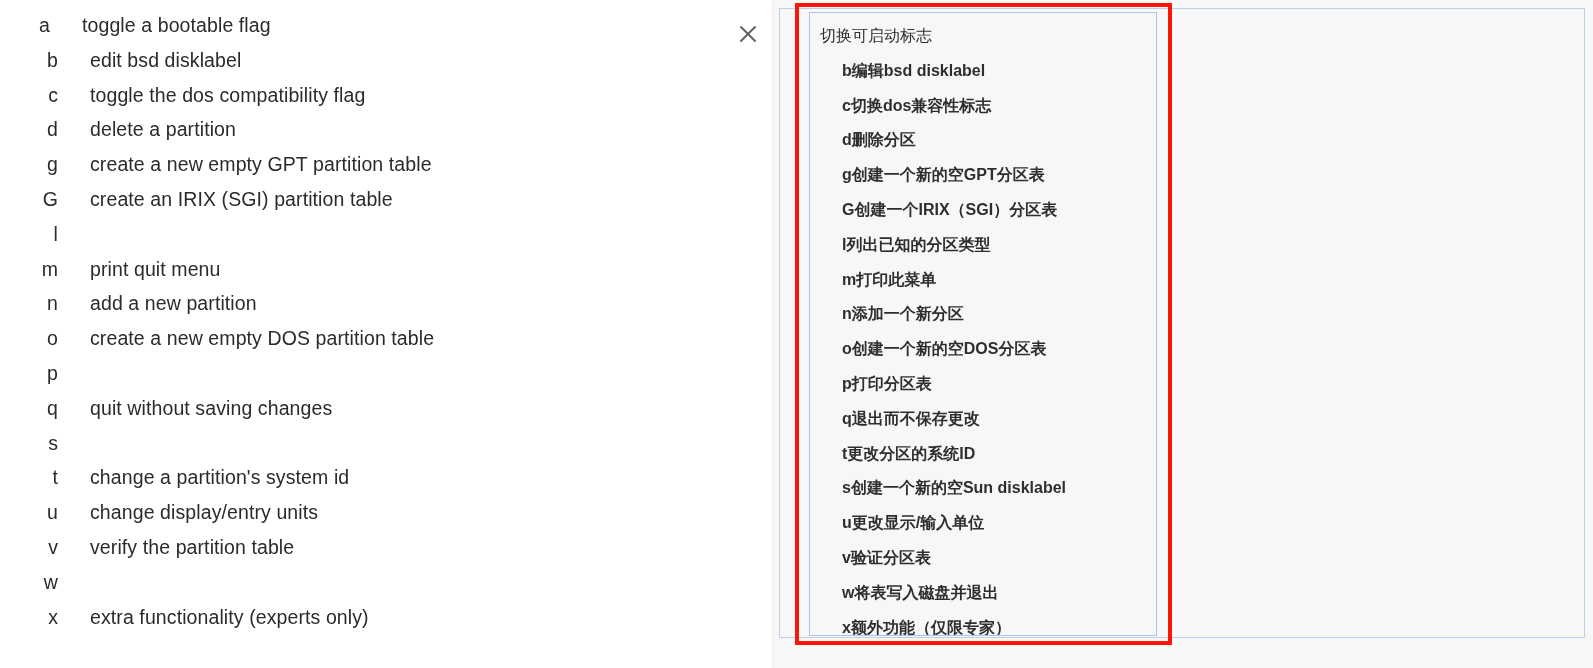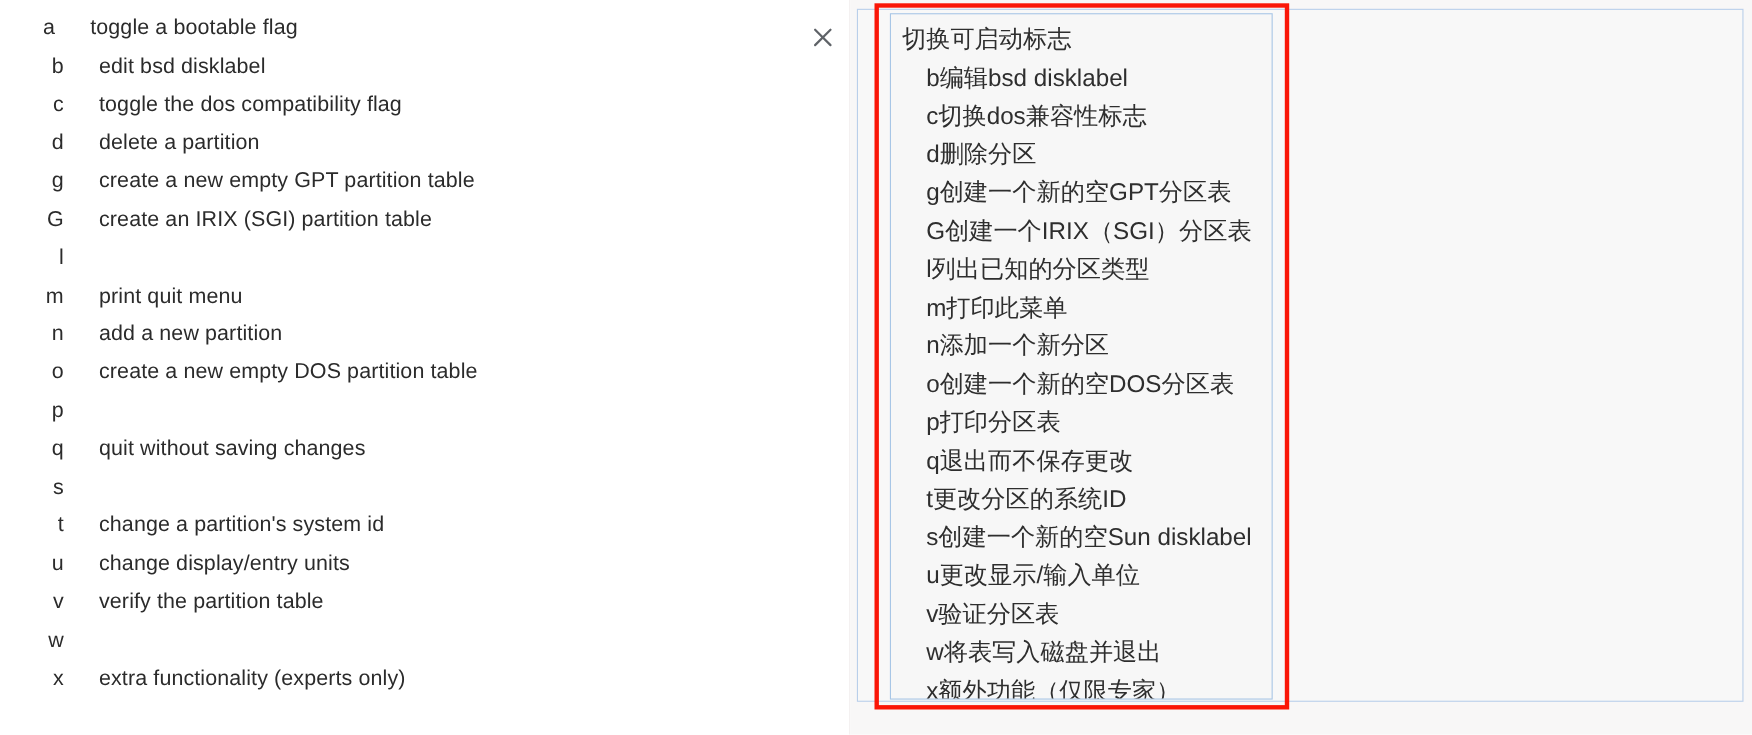--- a/index.html
+++ b/index.html
@@ -119,27 +119,27 @@
 
   #translation-list {
     position: absolute;
     left: 0;
     top: 6px;
     width: 100%;
   }
 
   .tr-row {
     height: 34.8px;
-    font-size: 22px;
+    font-size: 16px;
     line-height: 34.8px;
     color: #2e2e2e;
     white-space: nowrap;
     padding-left: 10px;
   }
-  .tr-row.indent { padding-left: 32px; }
+  .tr-row.indent { padding-left: 32px; font-weight: bold; }
 
   
   #pane-divider {
     position: absolute;
     left: 772px;
     top: 0;
     width: 1px;
     height: 668px;
     background: #f2eeee;
   }

